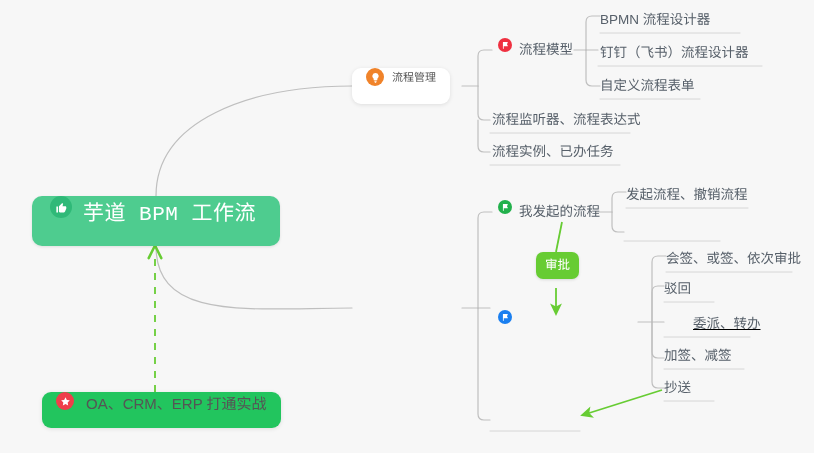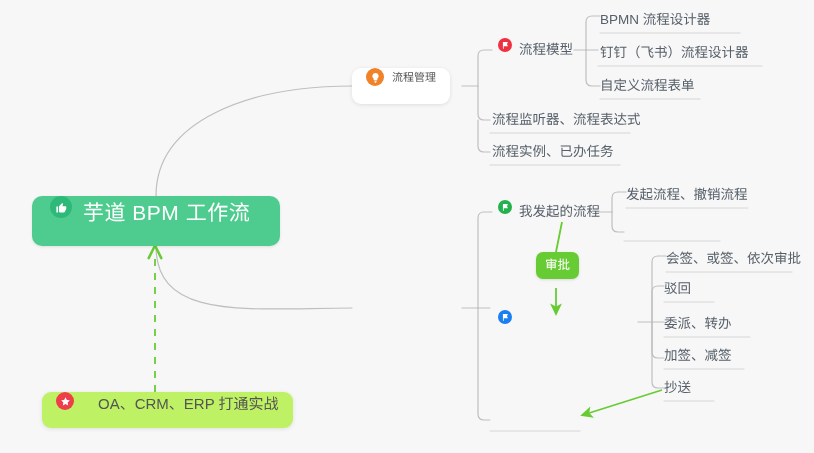--- a/index.html
+++ b/index.html
@@ -16,32 +16,32 @@
 
   
   .node{position:absolute;display:flex;box-sizing:border-box;white-space:nowrap;}
 
   .root{
     left:32px;top:196px;width:248px;height:50px;
     background:#4ecc8f;border-radius:10px;
     padding:0 18px;gap:11px;
     box-shadow:0 1px 3px rgba(0,0,0,.10);
   }
-  .root .label{color:#fff;font-size:21px;letter-spacing:.5px;}
+  .root .label{color:#fff;font-size:21px;letter-spacing:.5px;font-family:Liberation Mono, monospace;}
 
   .branch{
     background:#fff;border-radius:9px;height:36px;
     padding:0 14px;gap:8px;
     box-shadow:0 1px 4px rgba(0,0,0,.10);
   }
   .branch .label{color:#555;font-size:11px;}
 
   .floatcard{
-    background:#bef264;border-radius:9px;height:36px;
-    padding:0 14px;gap:24px;
+    background:#22c55e;border-radius:9px;height:36px;
+    padding:0 14px;gap:12px;
     box-shadow:0 1px 4px rgba(0,0,0,.10);
   }
   .floatcard .label{color:#555;font-size:15px;}
 
   .leaf{background:transparent;padding:0 6px;height:24px;gap:7px;}
   .leaf .label{color:#57606a;font-size:13.5px;}
 
   
   .ico{
     width:18px;height:18px;border-radius:50%;
@@ -208,21 +208,21 @@
       </svg>
     </span>
   </div>
 
   <div class="node leaf" style="left:660px;top:247px;">
     <span class="label">会签、或签、依次审批</span>
   </div>
   <div class="node leaf" style="left:658px;top:277px;">
     <span class="label">驳回</span>
   </div>
-  <div class="node leaf" style="left:658px;top:312px;">
+  <div class="node leaf" style="left:687px;top:312px;text-decoration:underline;">
     <span class="label">委派、转办</span>
   </div>
   <div class="node leaf" style="left:658px;top:344px;">
     <span class="label">加签、减签</span>
   </div>
   <div class="node leaf" style="left:658px;top:376px;">
     <span class="label">抄送</span>
   </div>
 
 

